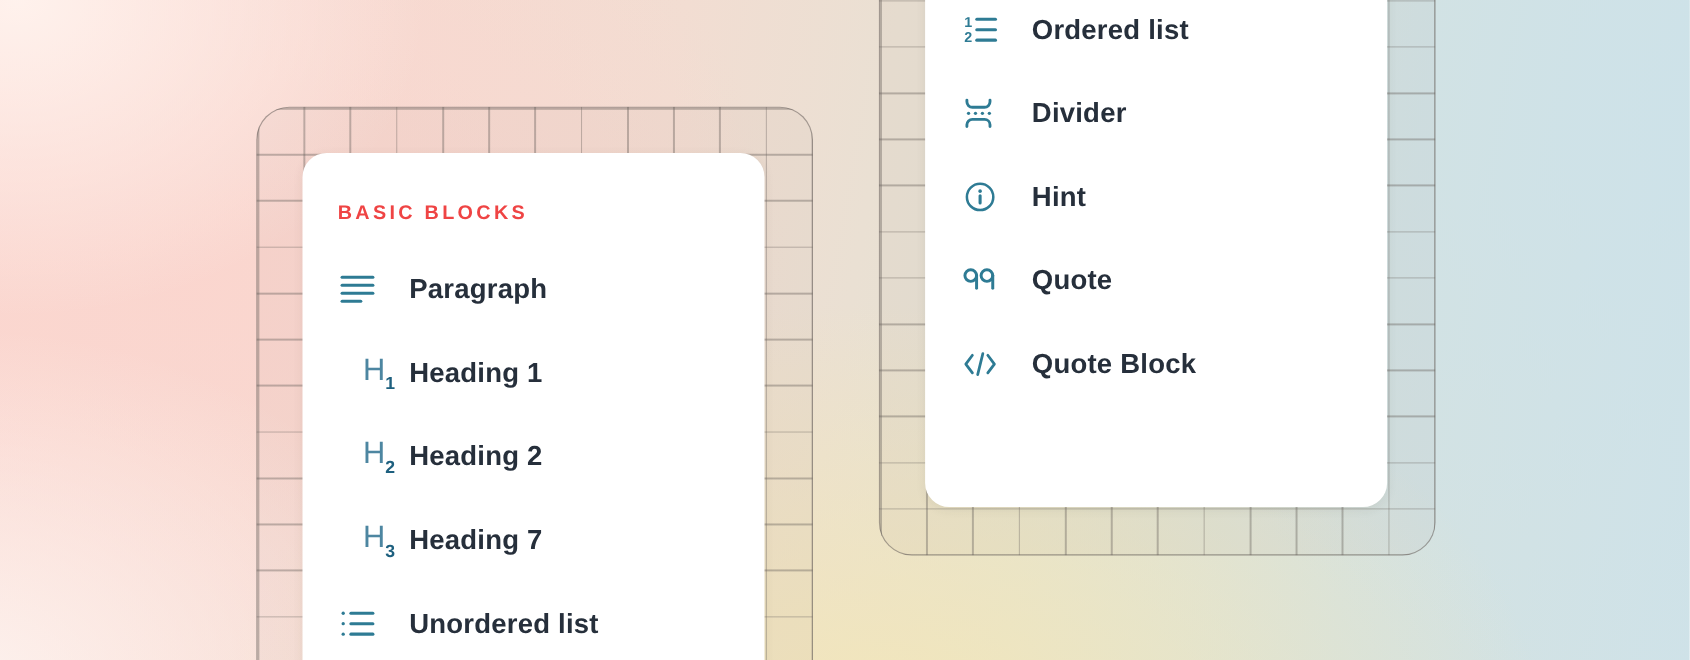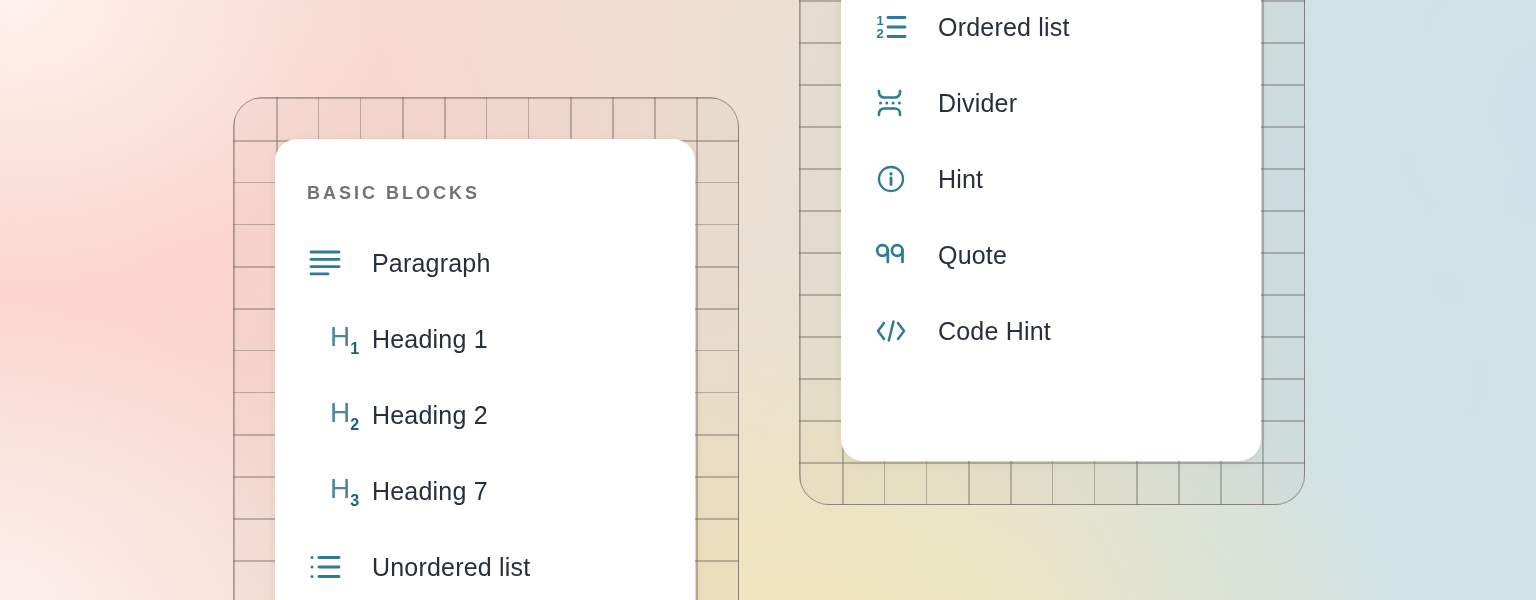--- a/index.html
+++ b/index.html
@@ -27,37 +27,37 @@
   #right-panel{left:799px;top:-127px;width:504px;height:630px;}
   .menu-card{
     position:absolute;background:#ffffff;border-radius:22px;
     box-shadow:0 2px 10px rgba(60,50,45,.07);
   }
   #left-card{left:275px;top:139px;width:420px;height:500px;}
   #right-card{left:841px;top:-120px;width:420px;height:581px;}
   .section-label{
     position:absolute;left:32px;top:44px;
     font-size:18px;font-weight:700;letter-spacing:3px;
-    color:#737373;
+    color:#ef4444;
   }
   .items{position:absolute;left:0;width:100%;}
   #left-card .items{top:86px;}
   #right-card .items{top:109px;}
   .menu-item{
     height:76px;display:flex;align-items:center;padding:0 24px 0 32px;
     cursor:pointer;box-sizing:border-box;
   }
   .item-icon{
     width:36px;height:32px;flex:0 0 36px;
     display:flex;align-items:center;justify-content:center;
     color:#2e7b94;
   }
   .item-icon svg{display:block;}
   .item-label{
-    margin-left:29px;font-size:25px;font-weight:400;
+    margin-left:29px;font-size:25px;font-weight:700;
     color:#262f3b;letter-spacing:.2px;
   }
   .h-glyph{
     font-size:28px;font-weight:500;color:#4d86a1;line-height:1;
     letter-spacing:-1px;white-space:nowrap;margin-left:38px;
   }
   .h-glyph sub{
     font-size:16px;font-weight:700;color:#1e607f;
     position:relative;top:2px;left:1px;letter-spacing:0;
   }
@@ -176,16 +176,16 @@
       </div>
 
       <div class="menu-item">
         <span class="item-icon">
           <svg width="32" height="24" viewBox="0 0 32 24" fill="none" stroke="#2e7b94" stroke-width="2.5" stroke-linecap="round" stroke-linejoin="round">
     <path d="M9,4 L3,12 L9,20"></path>
     <path d="M23,4 L29,12 L23,20"></path>
     <line x1="18.5" y1="2.5" x2="13.8" y2="21.5"></line>
   </svg>
         </span>
-        <span class="item-label">Code Hint</span>
+        <span class="item-label">Quote Block</span>
       </div>
     </div>
 </div>
 
 </body></html>

